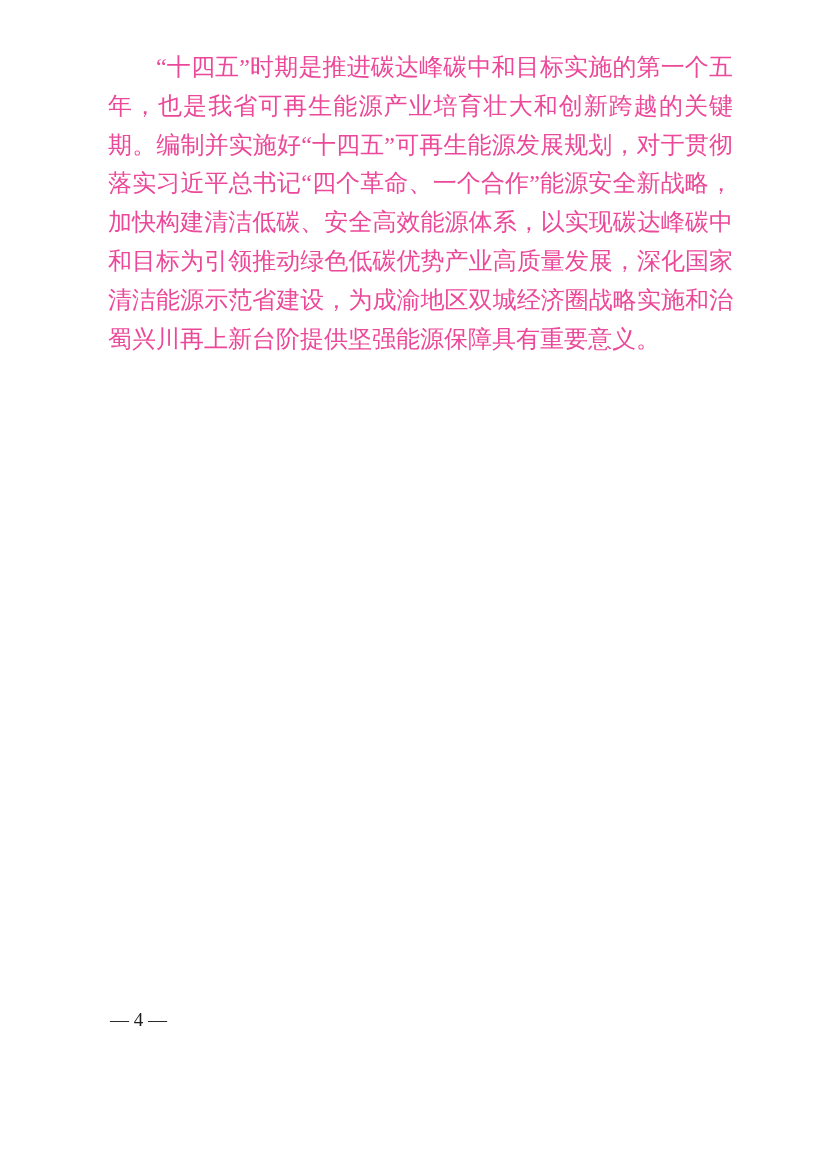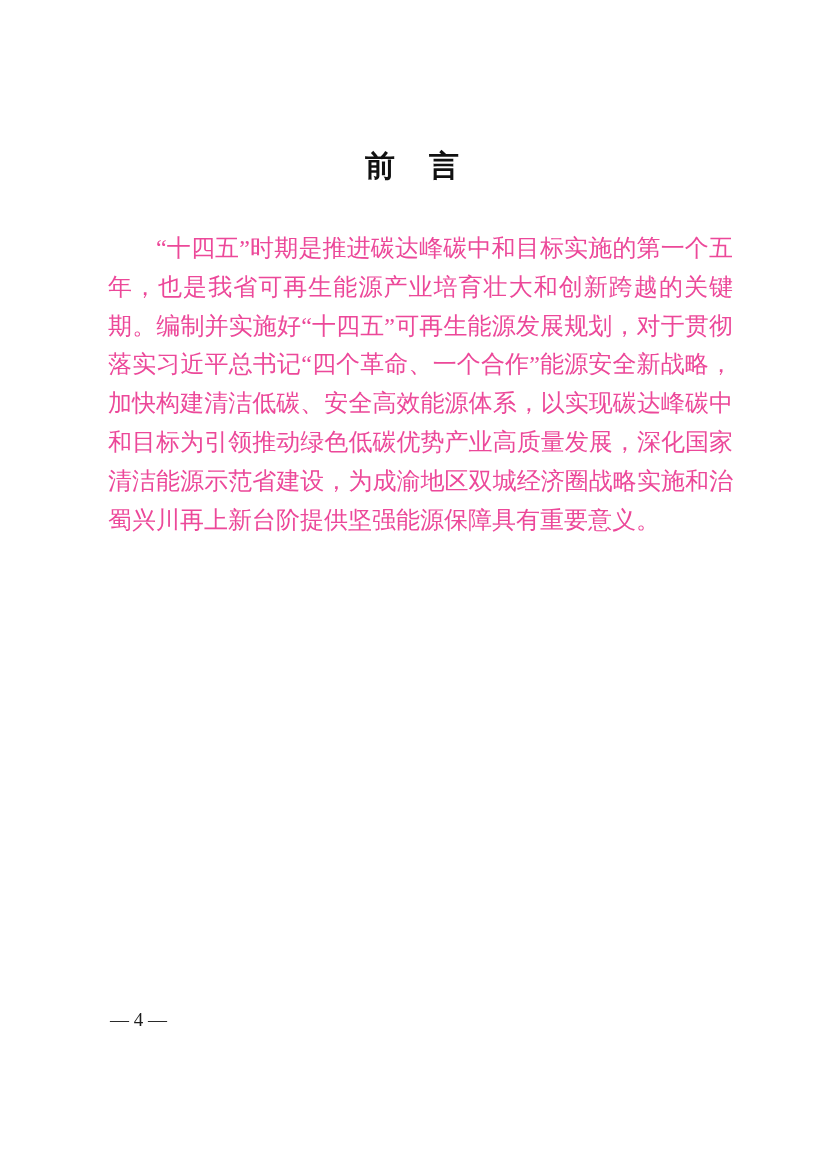--- a/index.html
+++ b/index.html
@@ -49,21 +49,20 @@
     line-height: 24px;
     color: #1c1c1c;
     white-space: nowrap;
   }
 </style>
 </head>
 <body>
 
 <div class="page">
 
-  <h1 class="doc-title">前　言</h1>
 
   <div class="content">
     <p>“十四五”时期是推进碳达峰碳中和目标实施的第一个五年，也是我省可再生能源产业培育壮大和创新跨越的关键期。编制并实施好“十四五”可再生能源发展规划，对于贯彻落实习近平总书记“四个革命、一个合作”能源安全新战略，加快构建清洁低碳、安全高效能源体系，以实现碳达峰碳中和目标为引领推动绿色低碳优势产业高质量发展，深化国家清洁能源示范省建设，为成渝地区双城经济圈战略实施和治蜀兴川再上新台阶提供坚强能源保障具有重要意义。</p>
   </div>
 
   <div class="page-number">— 4 —</div>
 
 </div>
 
 </body></html>

